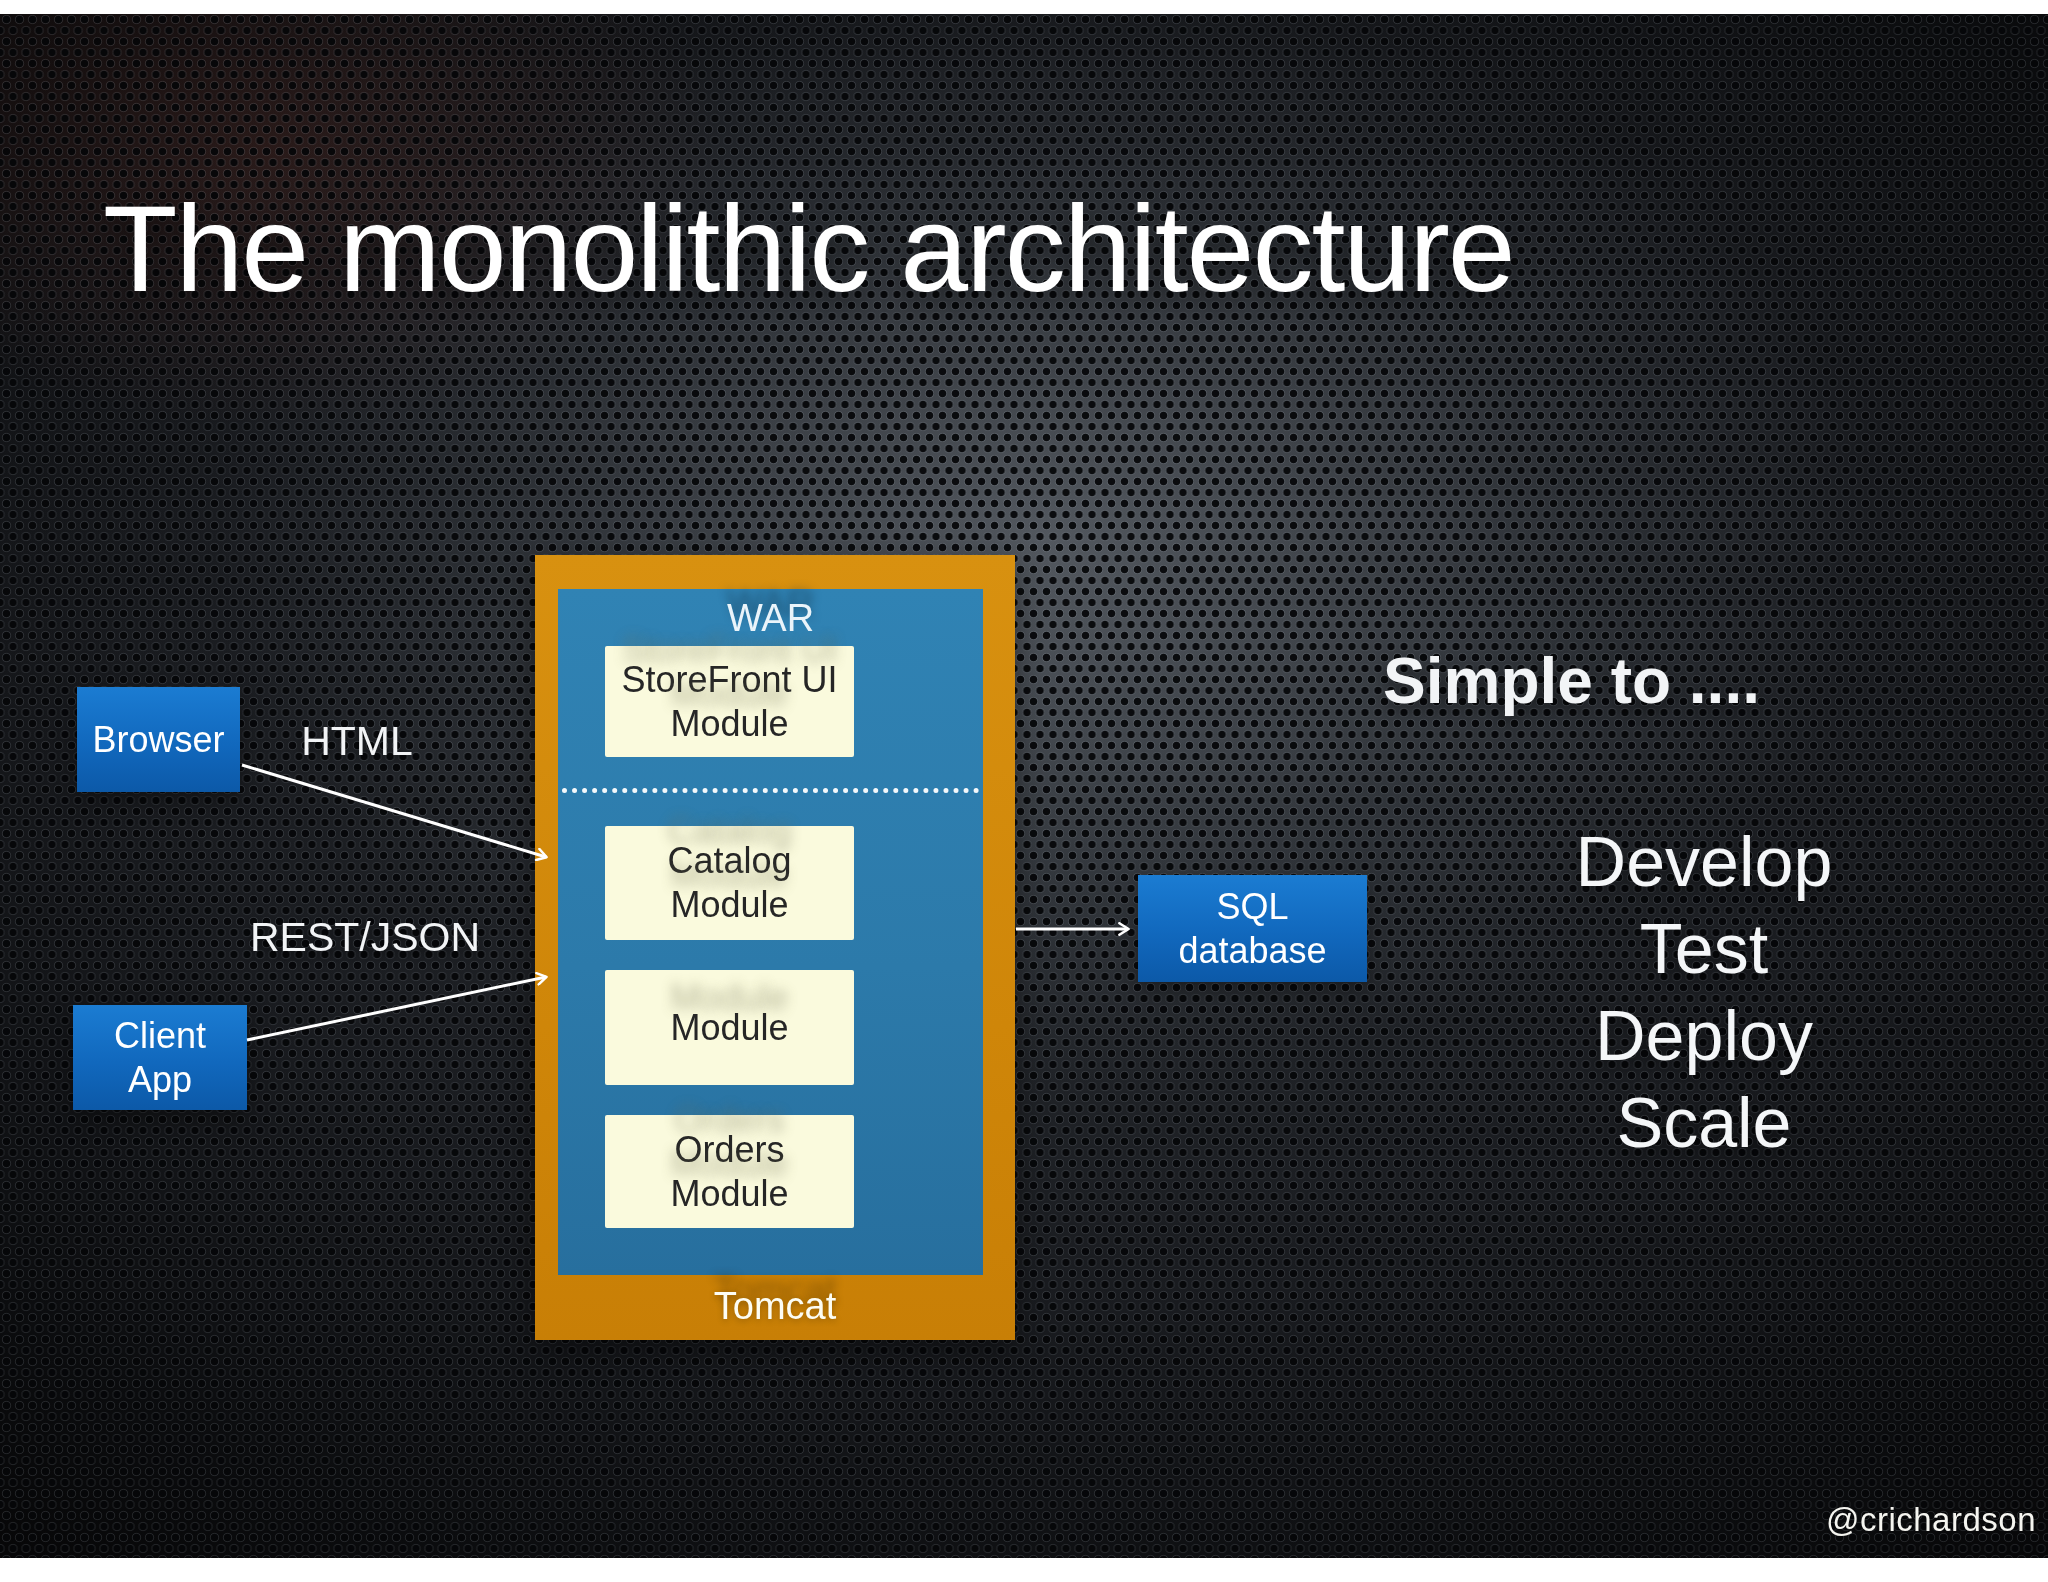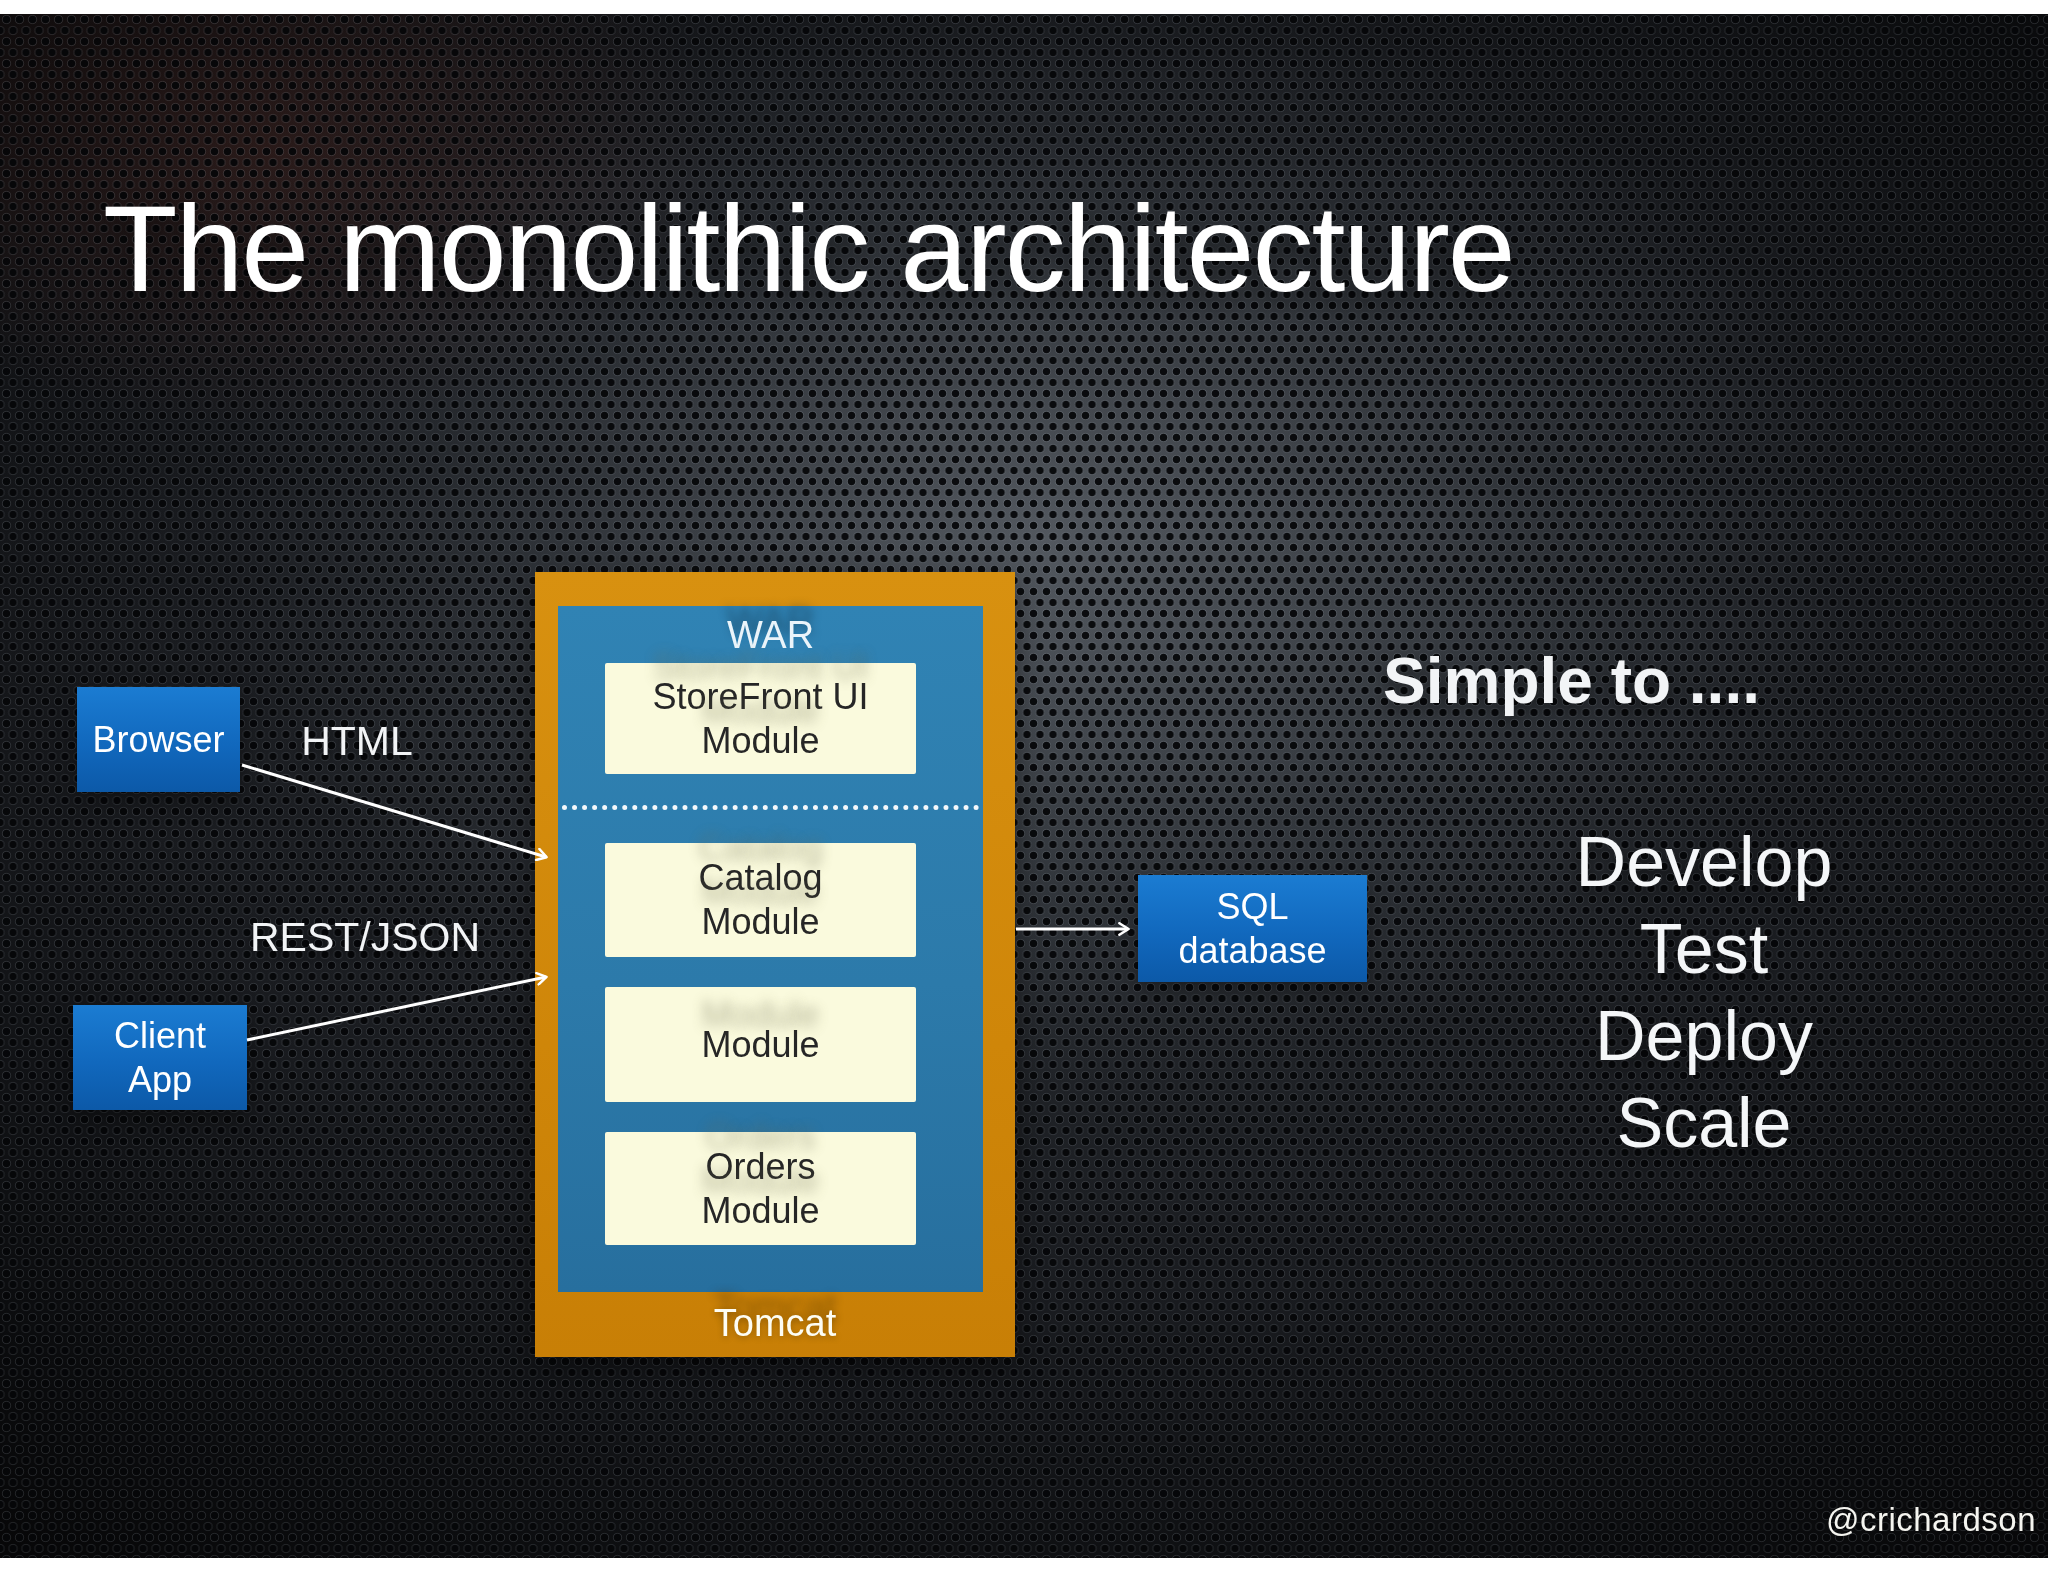--- a/index.html
+++ b/index.html
@@ -53,39 +53,38 @@
     text-shadow:0 4px 10px rgba(0,0,0,.6);white-space:nowrap;
   }
   .edge-label-html{left:277px;top:703px;width:160px;}
   .edge-label-rest{left:250px;top:899px;width:220px;}
 
   
   .tomcat-box{
     left:535px;top:541px;width:480px;height:785px;
     background:linear-gradient(180deg,#d89110 0%,#cf8609 60%,#c87f06 100%);
     box-shadow:0 10px 30px rgba(0,0,0,.45);
-    margin-top:17px;
   }
   .tomcat-label{
     position:absolute;left:0;bottom:12px;width:100%;text-align:center;
     color:#fdfdf3;font-size:38px;
     text-shadow:0 -16px 10px rgba(60,40,5,.45), 0 2px 6px rgba(0,0,0,.25);
   }
   
   .war-box{
     position:absolute;left:23px;top:34px;width:425px;height:686px;
     background:linear-gradient(180deg,#3083b4 0%,#2c7aaa 55%,#276f9e 100%);
   }
   .war-label{
     position:absolute;left:0;top:8px;width:100%;text-align:center;
     color:#eaf4fa;font-size:38px;
     text-shadow:0 -14px 10px rgba(10,30,45,.5);
   }
   .module{
-    position:absolute;left:47px;width:311px;
+    position:absolute;left:47px;width:249px;
     background:#fafadd;border-radius:2px;
     color:#262626;text-align:center;font-size:36px;line-height:44px;
     display:flex;flex-direction:column;justify-content:center;
     text-shadow:0 -30px 12px rgba(105,105,75,.45);
   }
   .module span{display:block;}
   .module-0{top:57px;height:111px;}
   .module-1{top:237px;height:114px;}
   .module-2{top:381px;height:115px;}
   .module-3{top:526px;height:113px;}

